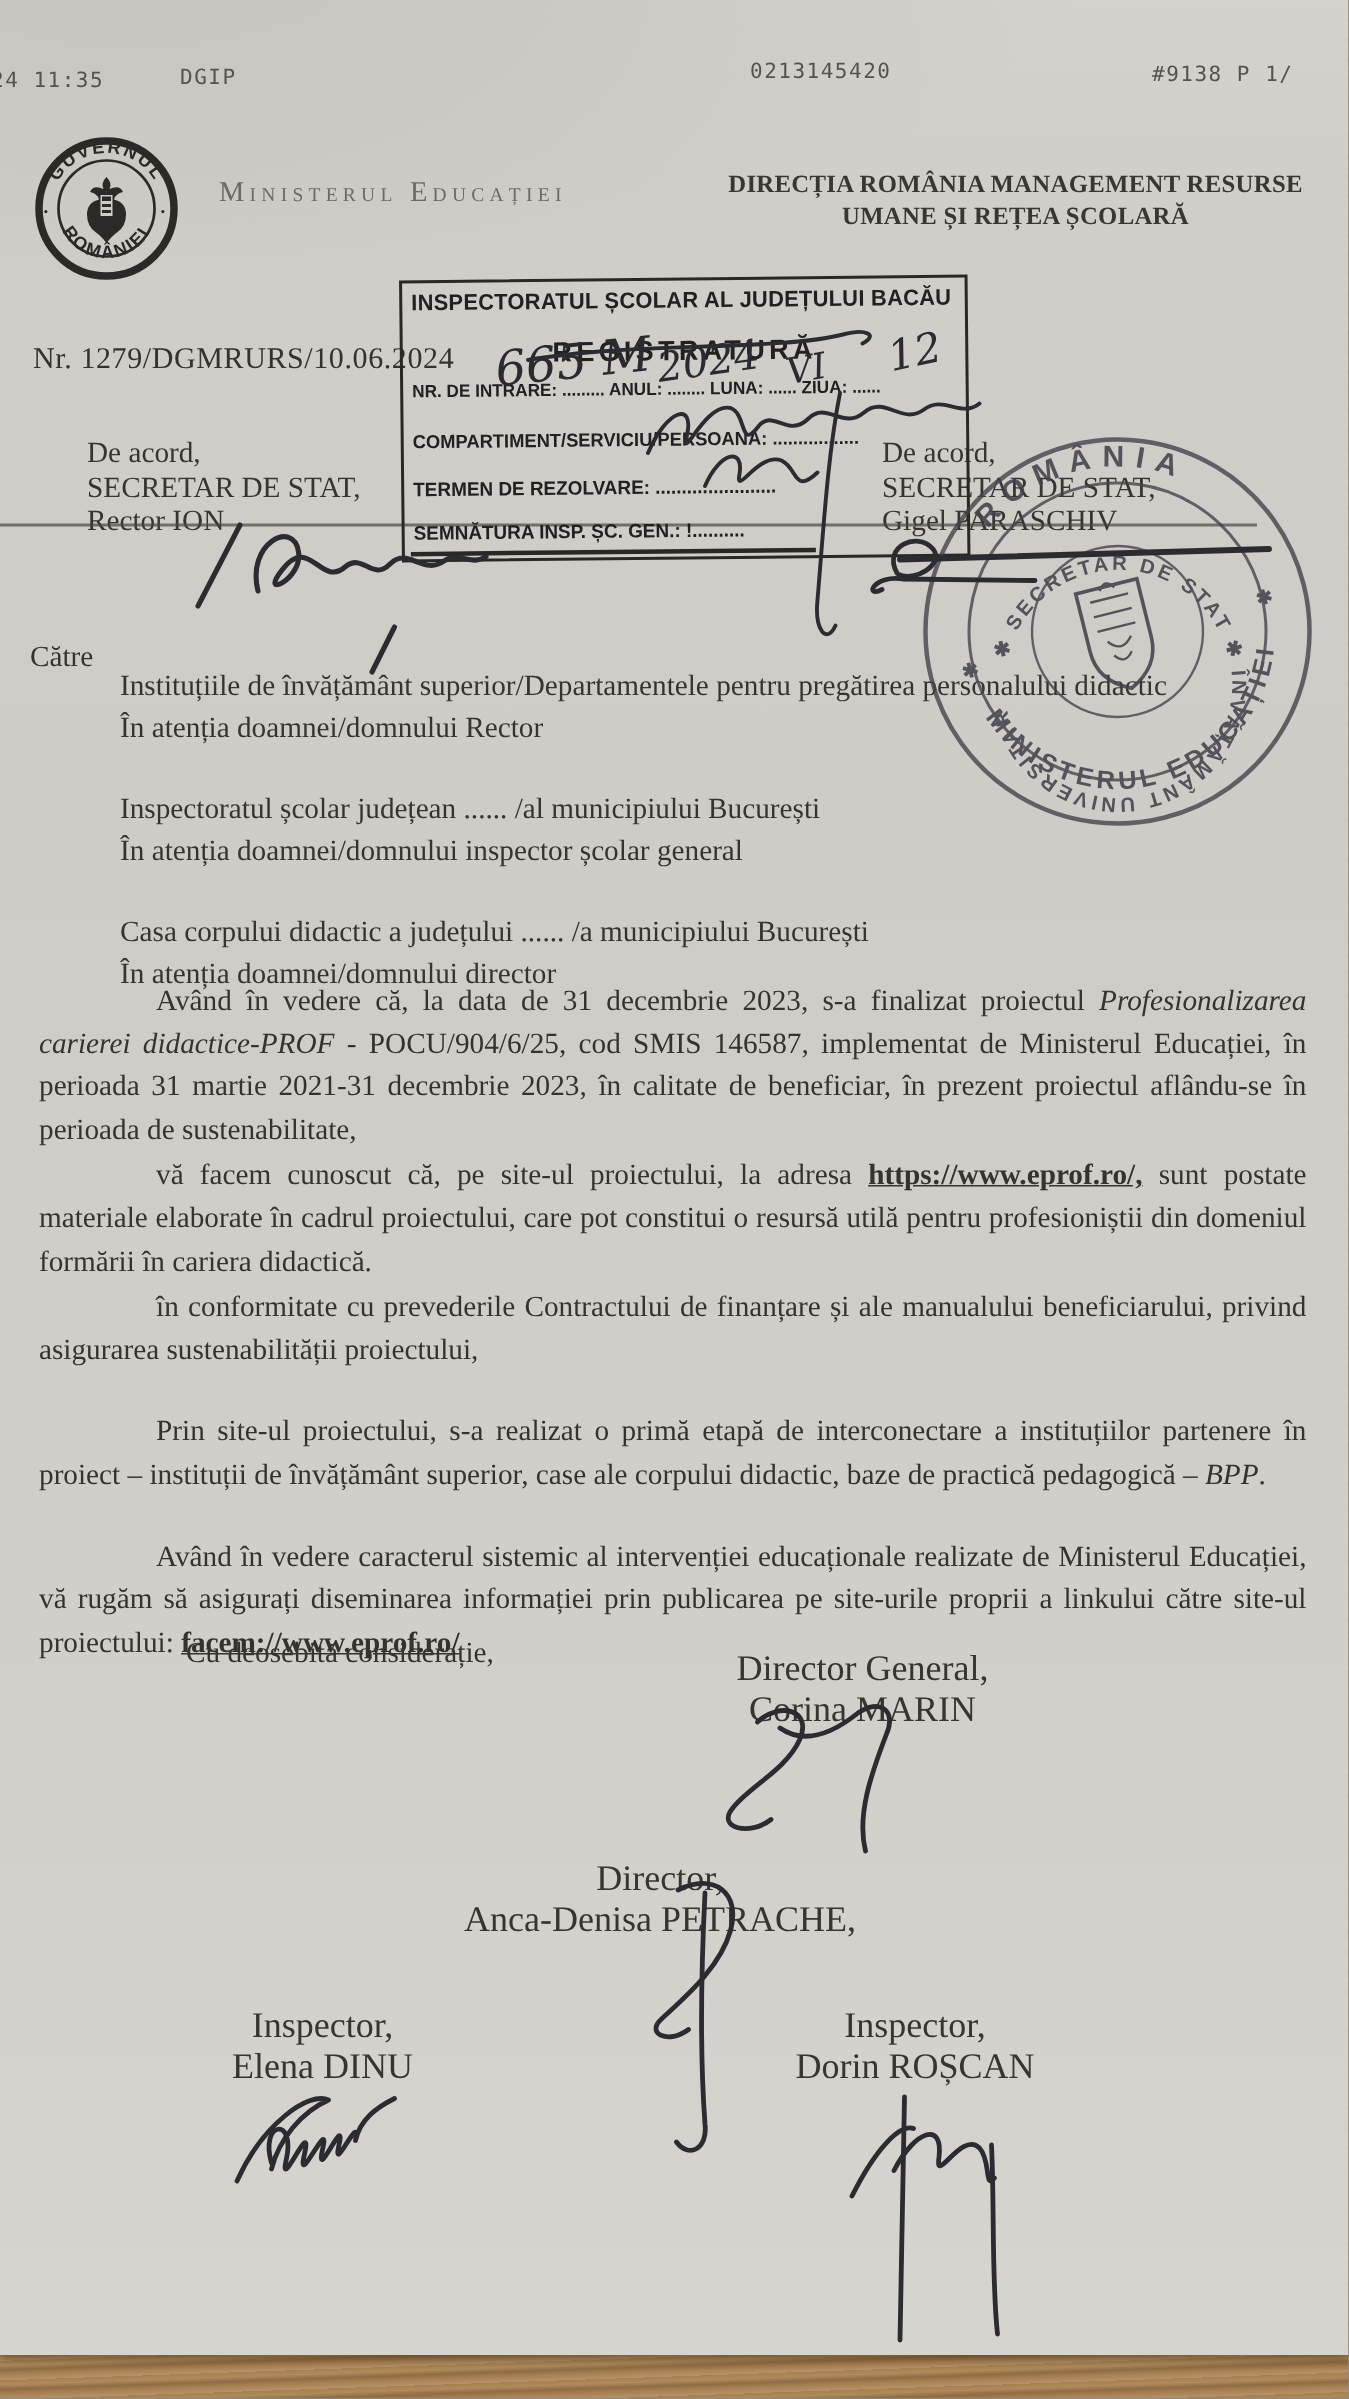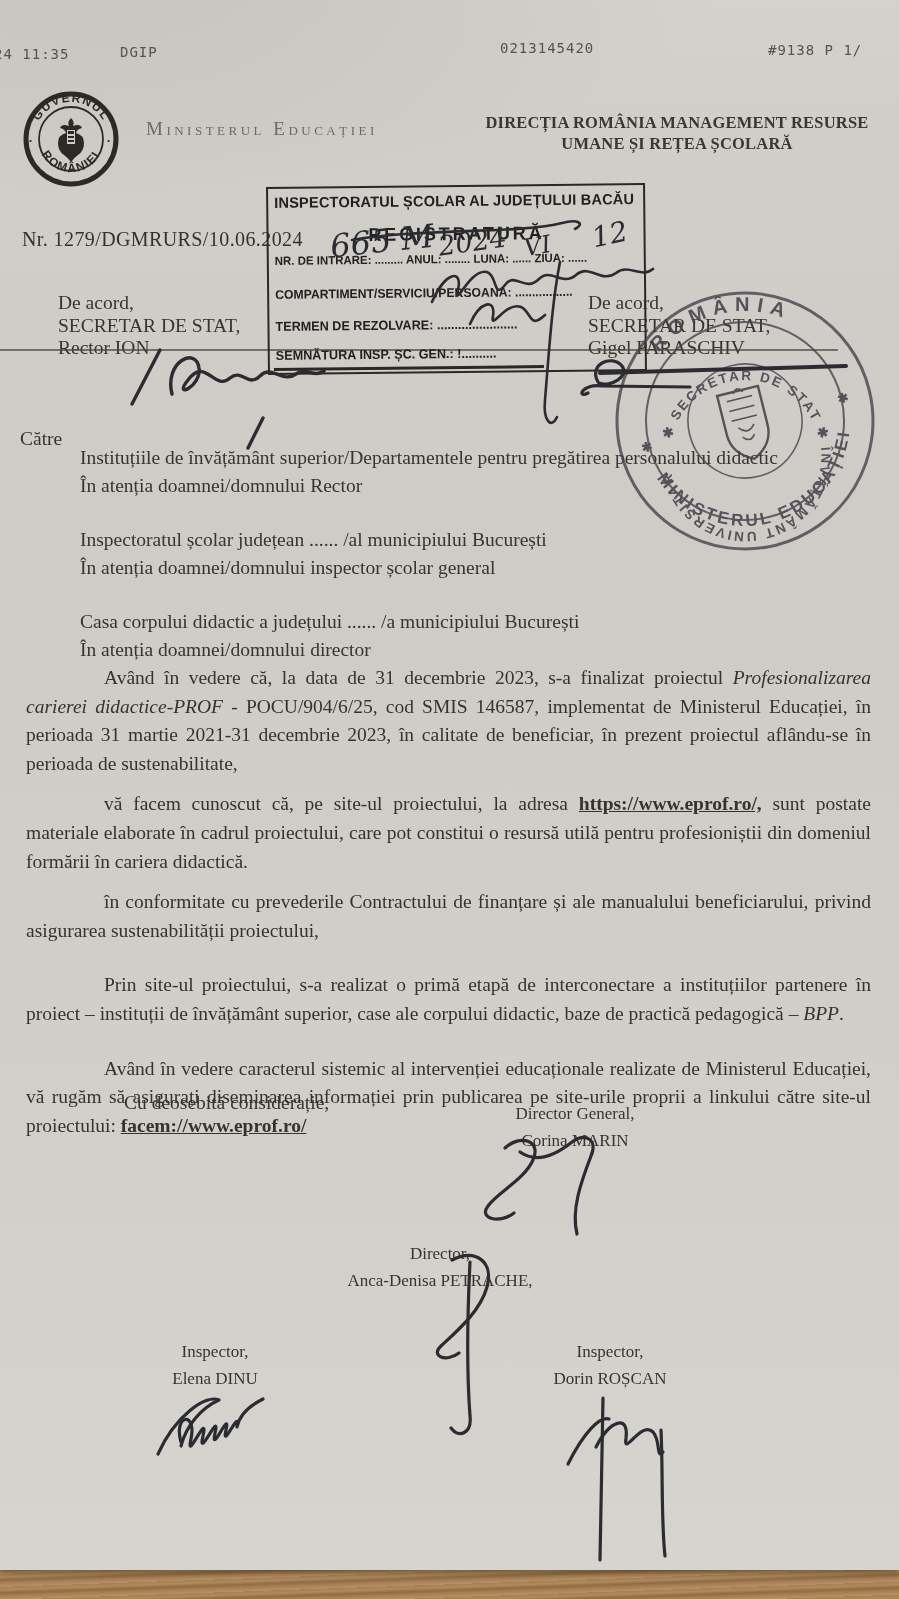--- a/index.html
+++ b/index.html
@@ -27,26 +27,26 @@
   .sb4{top:99px;font-size:12.6px;}
   .sb5{top:130px;font-size:13px;}
   .sb6{top:159px;font-size:13px;}
   .sb-underline{position:absolute;left:4px;bottom:2px;width:72%;height:3px;background:#2a2825;}
   
   .hand{position:absolute;font-family:"DejaVu Serif",serif;font-style:italic;color:#2b2a31;z-index:6;white-space:nowrap;}
   .rec{font-size:19.5px;line-height:27.5px;color:#37332e;}
   .rec .gap-top{margin-top:27px;}
   .bodytxt{width:845px;font-size:19.5px;line-height:28.6px;color:#36322d;text-align:justify;}
   .bodytxt p{margin:0;text-indent:78px;}
-  .bodytxt p.nogap{margin-top:12px;}
+  .bodytxt p.nogap{margin-top:2px;}
   .bodytxt p.gap{margin-top:26px;}
   .seg-i{font-style:italic;}
   .seg-b{font-weight:bold;text-decoration:underline;}
   .closing{font-size:19.5px;color:#37332e;}
-  .sigblock{text-align:center;font-size:17px;line-height:27px;color:#38342f;}
+  .sigblock{text-align:center;font-size:24px;line-height:27px;color:#38342f;}
   .scanline{position:absolute;left:0;top:349px;width:838px;height:2px;background:#4a4641;opacity:.7;z-index:3;}
   svg{display:block;}
   .inkpaths{position:absolute;left:0;top:0;z-index:7;pointer-events:none;}
   .roundstamp{left:612px;top:288px;z-index:5;opacity:.88;transform:rotate(-14deg);}
 </style>
 </head>
 <body>
 
 <div class="scene">
   <div class="paper">

